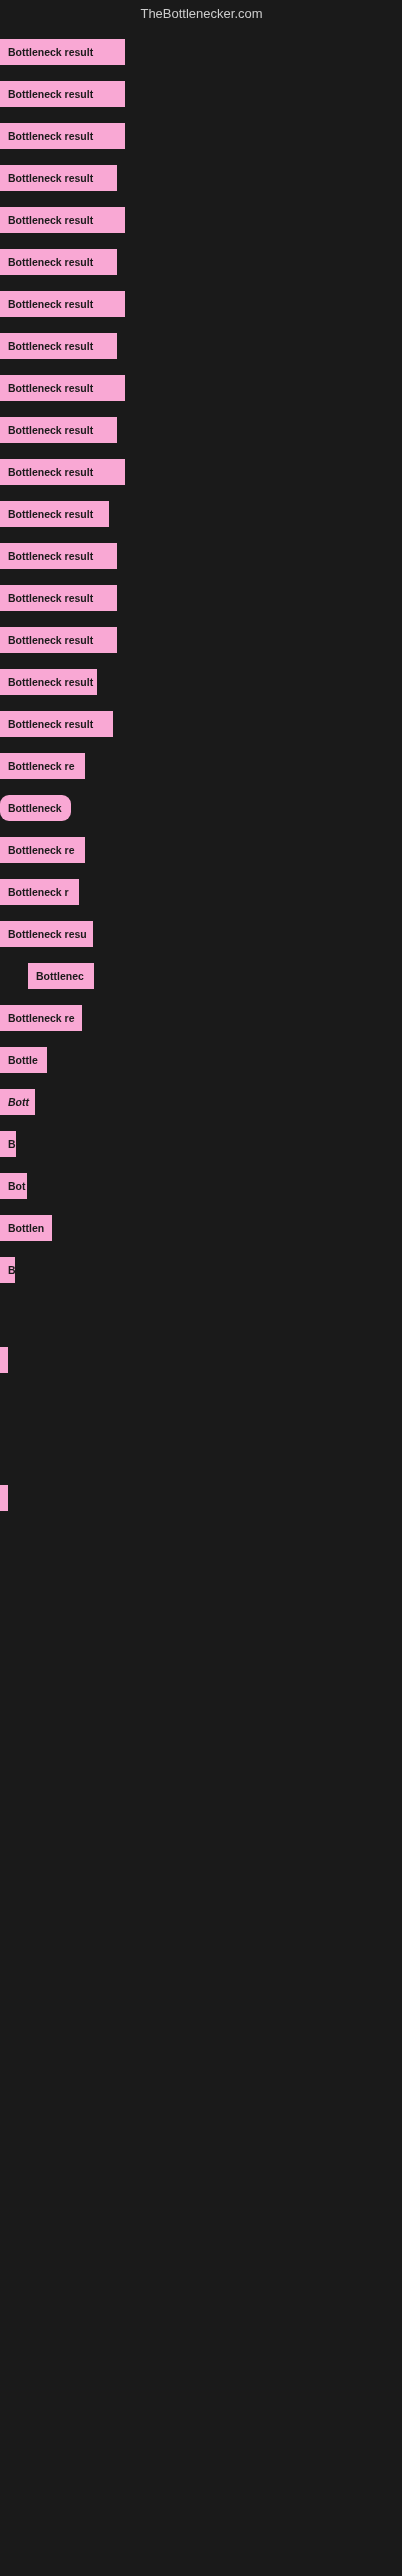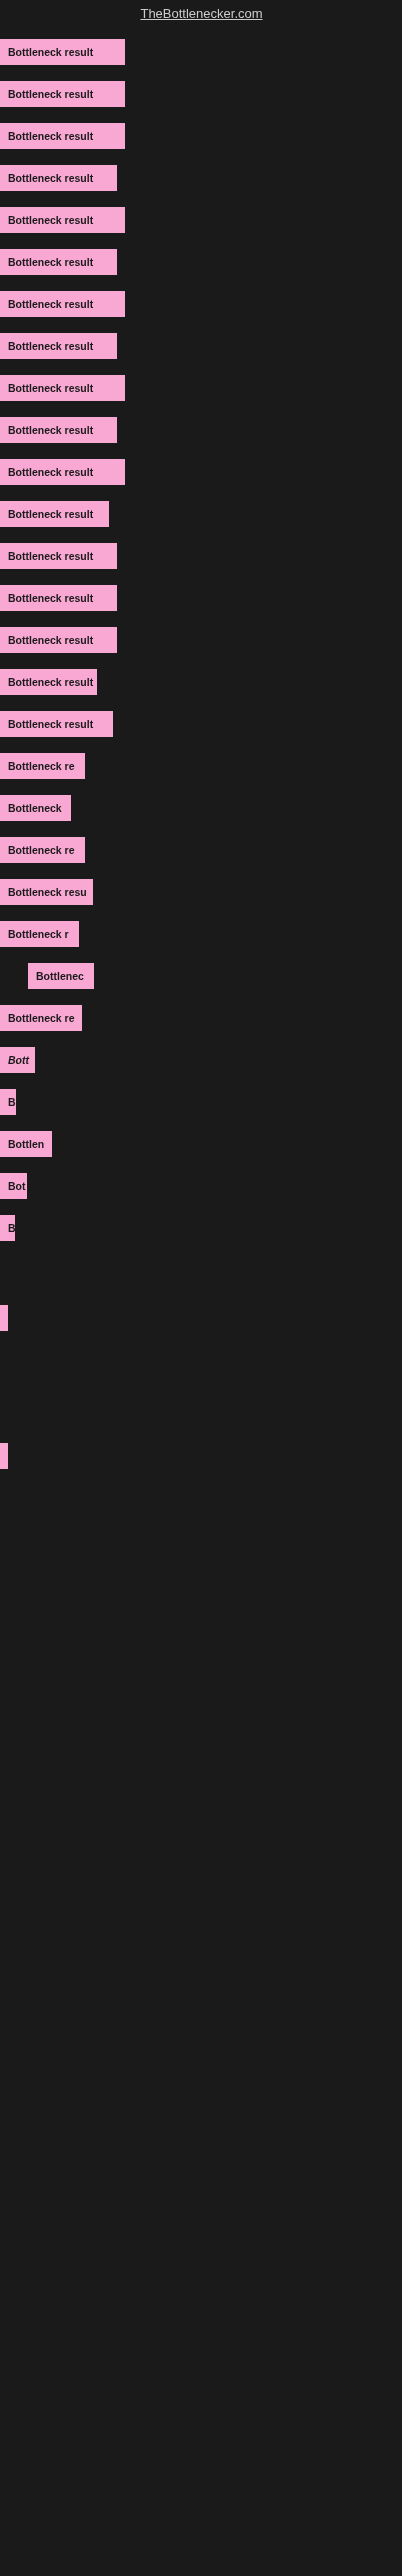--- a/index.html
+++ b/index.html
@@ -15,21 +15,20 @@
       font-family: Arial, sans-serif;
       position: relative;
     }
 
     .site-title {
       text-align: center;
       color: #cccccc;
       font-size: 13px;
       padding: 6.4px 0 9.7px 0;
       font-weight: normal;
-      text-decoration: underline;
     }
 
     .bar-container {
       display: flex;
       align-items: center;
       margin-bottom: 0px;
       padding: 8px 0;
     }
 
     .bar {
@@ -101,48 +100,51 @@
     <div class="bar-container">
       <div class="bar" style="width: 97px;">Bottleneck result</div>
     </div>
     <div class="bar-container">
       <div class="bar" style="width: 113px;">Bottleneck result</div>
     </div>
     <div class="bar-container">
       <div class="bar" style="width: 85px;">Bottleneck re</div>
     </div>
     <div class="bar-container">
-      <div class="bar" style="width: 71px;">Bottleneck</div>
+      <div class="bar" style="width: 71px; border-radius: 9px;">Bottleneck</div>
     </div>
     <div class="bar-container">
       <div class="bar" style="width: 85px;">Bottleneck re</div>
     </div>
     <div class="bar-container">
-      <div class="bar" style="width: 93px;">Bottleneck resu</div>
+      <div class="bar" style="width: 79px;">Bottleneck r</div>
     </div>
     <div class="bar-container">
-      <div class="bar" style="width: 79px;">Bottleneck r</div>
+      <div class="bar" style="width: 93px;">Bottleneck resu</div>
     </div>
     <div class="bar-container">
       <div class="bar" style="width: 66px; margin-left: 28px;">Bottlenec</div>
     </div>
     <div class="bar-container">
       <div class="bar" style="width: 82px;">Bottleneck re</div>
     </div>
     <div class="bar-container">
+      <div class="bar" style="width: 47px;">Bottle</div>
+    </div>
+    <div class="bar-container">
       <div class="bar" style="width: 35px; font-style: italic;">Bott</div>
     </div>
     <div class="bar-container">
       <div class="bar" style="width: 16px;">B</div>
     </div>
     <div class="bar-container">
-      <div class="bar" style="width: 52px;">Bottlen</div>
+      <div class="bar" style="width: 27px;">Bot</div>
     </div>
     <div class="bar-container">
-      <div class="bar" style="width: 27px;">Bot</div>
+      <div class="bar" style="width: 52px;">Bottlen</div>
     </div>
     <div class="bar-container">
       <div class="bar" style="width: 14.5px;">B</div>
     </div>
     <div class="bar-container" style="height: 24px;"></div>
     <div class="bar-container" style="height: 24px;"></div>
     <div class="bar-container">
       <div class="bar" style="width: 8px;">|</div>
     </div>
     <div class="bar-container" style="height: 24px;"></div>

